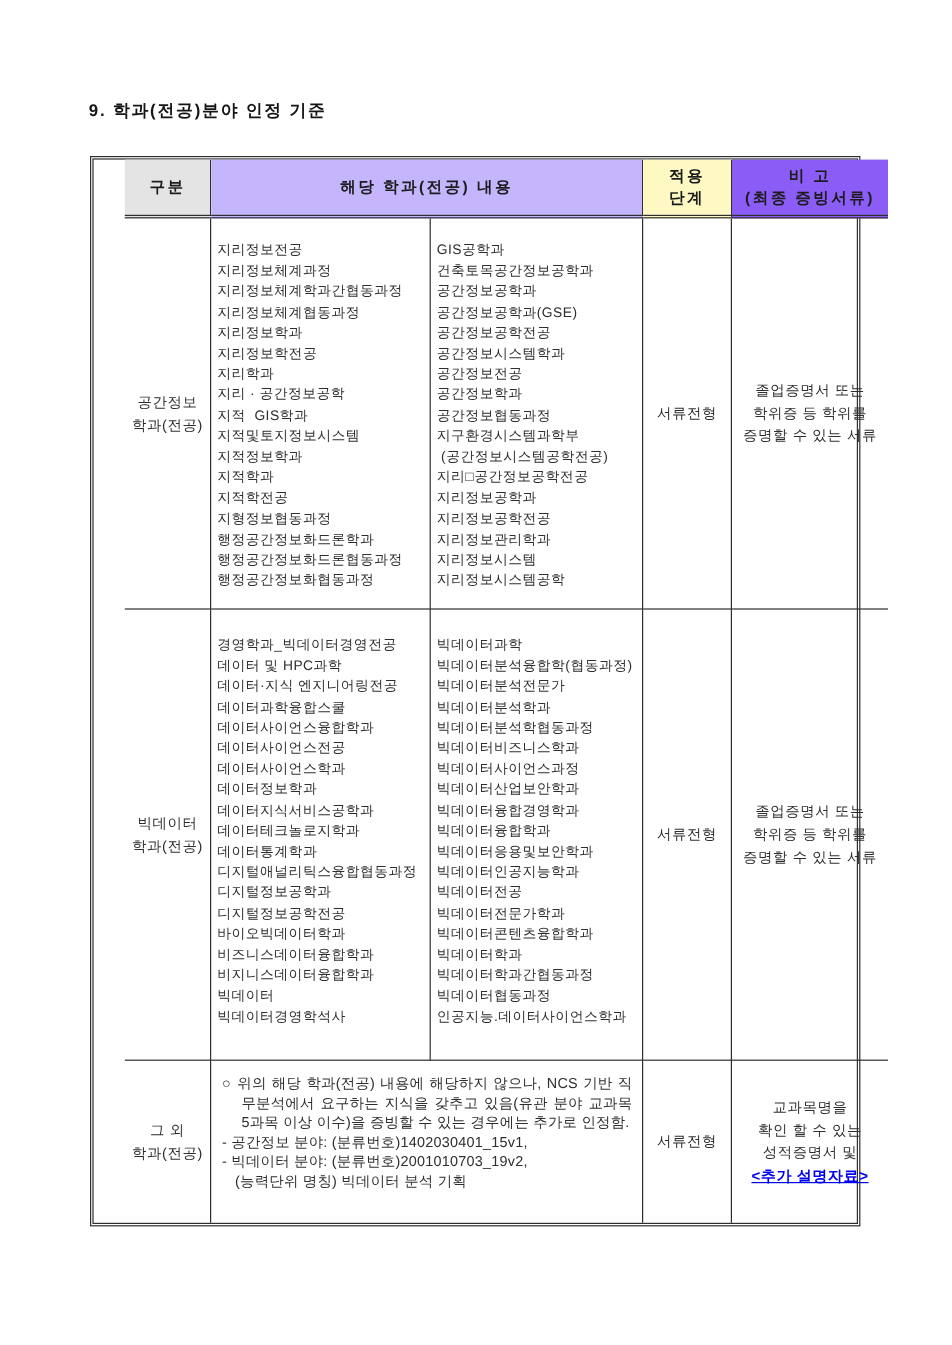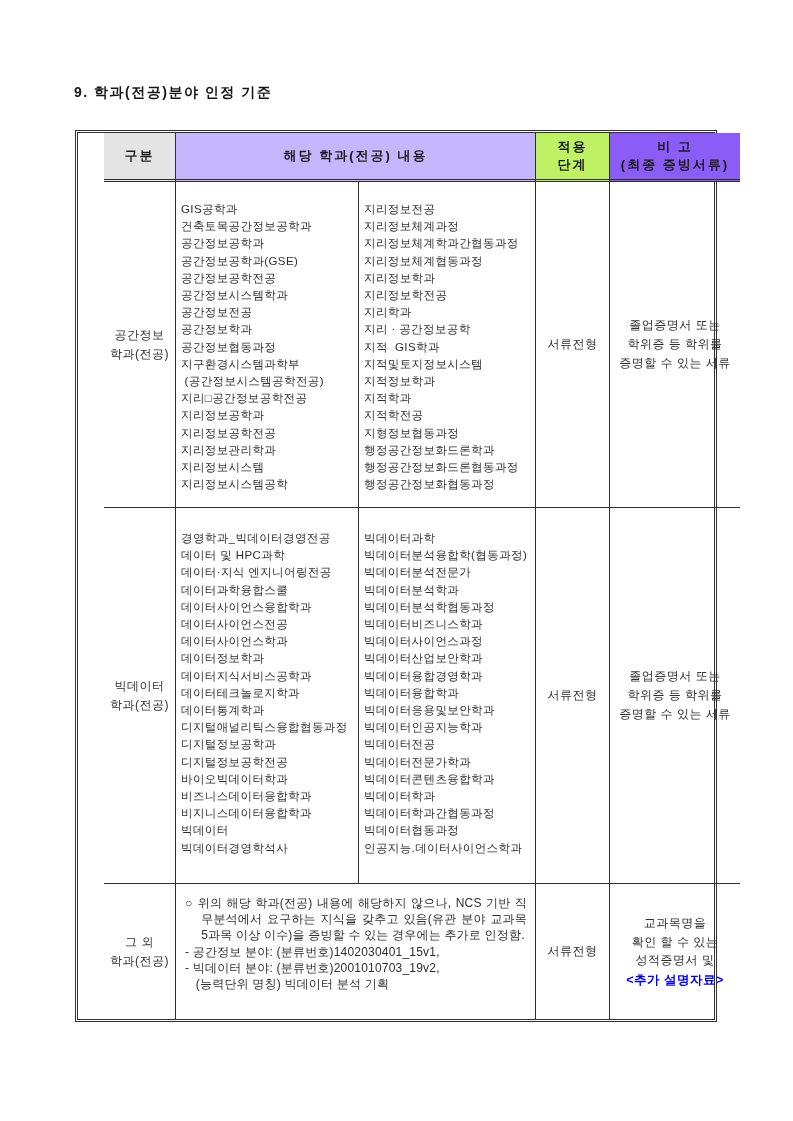--- a/index.html
+++ b/index.html
@@ -78,64 +78,64 @@
 <body>
 
 <div class="page">
 
   <div class="doc-title">9. 학과(전공)분야 인정 기준</div>
 
   <div class="doc-table">
 
     <div class="cell header-cell" style="background: rgb(228, 228, 228);">구분</div>
     <div class="cell header-cell span2" style="background: #c4b5fd;">해당 학과(전공) 내용</div>
-    <div class="cell header-cell" style="background: #bef264;">적용
+    <div class="cell header-cell" style="background: #fef9c3;">적용
 단계</div>
     <div class="cell header-cell col-last" style="background: #8b5cf6;">비 고
 (최종 증빙서류)</div>
 
     <div class="cell center-cell">공간정보
 학과(전공)</div>
+    <div class="cell list-cell">
+        <div class="list-line">지리정보전공</div>
+        <div class="list-line">지리정보체계과정</div>
+        <div class="list-line">지리정보체계학과간협동과정</div>
+        <div class="list-line">지리정보체계협동과정</div>
+        <div class="list-line">지리정보학과</div>
+        <div class="list-line">지리정보학전공</div>
+        <div class="list-line">지리학과</div>
+        <div class="list-line">지리 · 공간정보공학</div>
+        <div class="list-line">지적  GIS학과</div>
+        <div class="list-line">지적및토지정보시스템</div>
+        <div class="list-line">지적정보학과</div>
+        <div class="list-line">지적학과</div>
+        <div class="list-line">지적학전공</div>
+        <div class="list-line">지형정보협동과정</div>
+        <div class="list-line">행정공간정보화드론학과</div>
+        <div class="list-line">행정공간정보화드론협동과정</div>
+        <div class="list-line">행정공간정보화협동과정</div>
+      </div>
     <div class="cell list-cell">
         <div class="list-line">GIS공학과</div>
         <div class="list-line">건축토목공간정보공학과</div>
         <div class="list-line">공간정보공학과</div>
         <div class="list-line">공간정보공학과(GSE)</div>
         <div class="list-line">공간정보공학전공</div>
         <div class="list-line">공간정보시스템학과</div>
         <div class="list-line">공간정보전공</div>
         <div class="list-line">공간정보학과</div>
         <div class="list-line">공간정보협동과정</div>
         <div class="list-line">지구환경시스템과학부
  (공간정보시스템공학전공)</div>
         <div class="list-line">지리□공간정보공학전공</div>
         <div class="list-line">지리정보공학과</div>
         <div class="list-line">지리정보공학전공</div>
         <div class="list-line">지리정보관리학과</div>
         <div class="list-line">지리정보시스템</div>
         <div class="list-line">지리정보시스템공학</div>
-      </div>
-    <div class="cell list-cell">
-        <div class="list-line">지리정보전공</div>
-        <div class="list-line">지리정보체계과정</div>
-        <div class="list-line">지리정보체계학과간협동과정</div>
-        <div class="list-line">지리정보체계협동과정</div>
-        <div class="list-line">지리정보학과</div>
-        <div class="list-line">지리정보학전공</div>
-        <div class="list-line">지리학과</div>
-        <div class="list-line">지리 · 공간정보공학</div>
-        <div class="list-line">지적  GIS학과</div>
-        <div class="list-line">지적및토지정보시스템</div>
-        <div class="list-line">지적정보학과</div>
-        <div class="list-line">지적학과</div>
-        <div class="list-line">지적학전공</div>
-        <div class="list-line">지형정보협동과정</div>
-        <div class="list-line">행정공간정보화드론학과</div>
-        <div class="list-line">행정공간정보화드론협동과정</div>
-        <div class="list-line">행정공간정보화협동과정</div>
       </div>
     <div class="cell center-cell">서류전형</div>
     <div class="cell center-cell col-last">졸업증명서 또는
 학위증 등 학위를
 증명할 수 있는 서류</div>
 
     <div class="cell center-cell">빅데이터
 학과(전공)</div>
     <div class="cell list-cell r2">
         <div class="list-line">경영학과_빅데이터경영전공</div>
@@ -190,17 +190,17 @@
       <div class="ncs-intro">○ 위의 해당 학과(전공) 내용에 해당하지 않으나, NCS 기반 직무분석에서 요구하는 지식을 갖추고 있음(유관 분야 교과목 5과목 이상 이수)을 증빙할 수 있는 경우에는 추가로 인정함.</div>
       <div class="ncs-line1">- 공간정보 분야: (분류번호)1402030401_15v1,</div>
       <div class="ncs-line1">- 빅데이터 분야: (분류번호)2001010703_19v2,</div>
       <div class="ncs-line2">(능력단위 명칭) 빅데이터 분석 기획</div>
     </div>
     <div class="cell center-cell row-last">서류전형</div>
     <div class="cell center-cell note-cell col-last row-last">
       <span style="white-space: pre-line;">교과목명을
 확인 할 수 있는
 성적증명서 및</span>
-      <a class="note-link" style="color: rgb(0, 0, 238);">&lt;추가 설명자료&gt;</a>
+      <a class="note-link" style="color: rgb(0, 0, 238); text-decoration: underline;">&lt;추가 설명자료&gt;</a>
     </div>
 
   </div>
 </div>
 
 </body></html>

